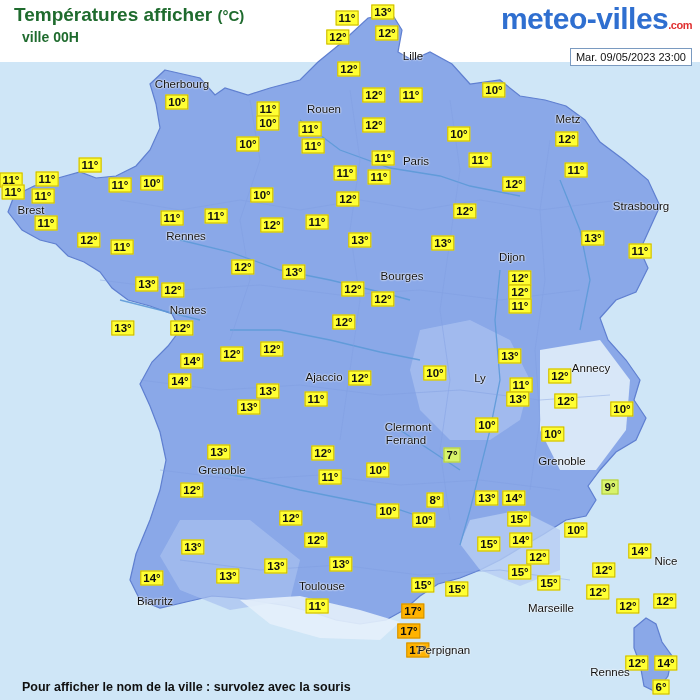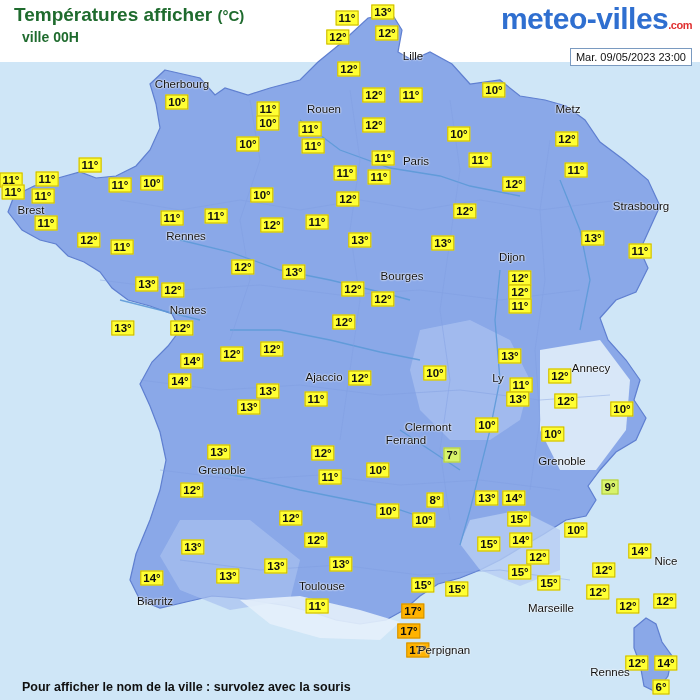--- a/index.html
+++ b/index.html
@@ -230,32 +230,32 @@
     <div class="temp warm" style="left: 409px; top: 631px;">17°</div>
     <div class="temp" style="left: 628px; top: 606px;">12°</div>
     <div class="temp" style="left: 665px; top: 601px;">12°</div>
     <div class="temp warm" style="left: 418px; top: 650px;">17°</div>
     <div class="temp" style="left: 637px; top: 663px;">12°</div>
     <div class="temp" style="left: 666px; top: 663px;">14°</div>
     <div class="temp" style="left: 661px; top: 687px;">6°</div>
     <div class="city" style="left: 182px; top: 84px;">Cherbourg</div>
     <div class="city" style="left: 413px; top: 56px;">Lille</div>
     <div class="city" style="left: 324px; top: 109px;">Rouen</div>
-    <div class="city" style="left: 568px; top: 109px;">Metz</div>
+    <div class="city" style="left: 568px; top: 119px;">Metz</div>
     <div class="city" style="left: 416px; top: 161px;">Paris</div>
     <div class="city" style="left: 31px; top: 210px;">Brest</div>
     <div class="city" style="left: 641px; top: 206px;">Strasbourg</div>
     <div class="city" style="left: 186px; top: 236px;">Rennes</div>
     <div class="city" style="left: 402px; top: 276px;">Bourges</div>
     <div class="city" style="left: 512px; top: 257px;">Dijon</div>
     <div class="city" style="left: 188px; top: 310px;">Nantes</div>
     <div class="city" style="left: 324px; top: 377px;">Ajaccio</div>
     <div class="city" style="left: 591px; top: 368px;">Annecy</div>
-    <div class="city" style="left: 498px; top: 378px;">Ly</div>
-    <div class="city" style="left: 408px; top: 427px; margin-left: 20px;">Clermont</div>
+    <div class="city" style="left: 480px; top: 378px;">Ly</div>
+    <div class="city" style="left: 408px; top: 427px;">Clermont</div>
     <div class="city" style="left: 406px; top: 440px;">Ferrand</div>
     <div class="city" style="left: 562px; top: 461px;">Grenoble</div>
     <div class="city" style="left: 222px; top: 470px;">Grenoble</div>
     <div class="city" style="left: 666px; top: 561px;">Nice</div>
     <div class="city" style="left: 322px; top: 586px;">Toulouse</div>
     <div class="city" style="left: 551px; top: 608px;">Marseille</div>
     <div class="city" style="left: 155px; top: 601px;">Biarritz</div>
     <div class="city" style="left: 444px; top: 650px;">Perpignan</div>
     <div class="city" style="left: 610px; top: 672px;">Rennes</div>
   </div>

